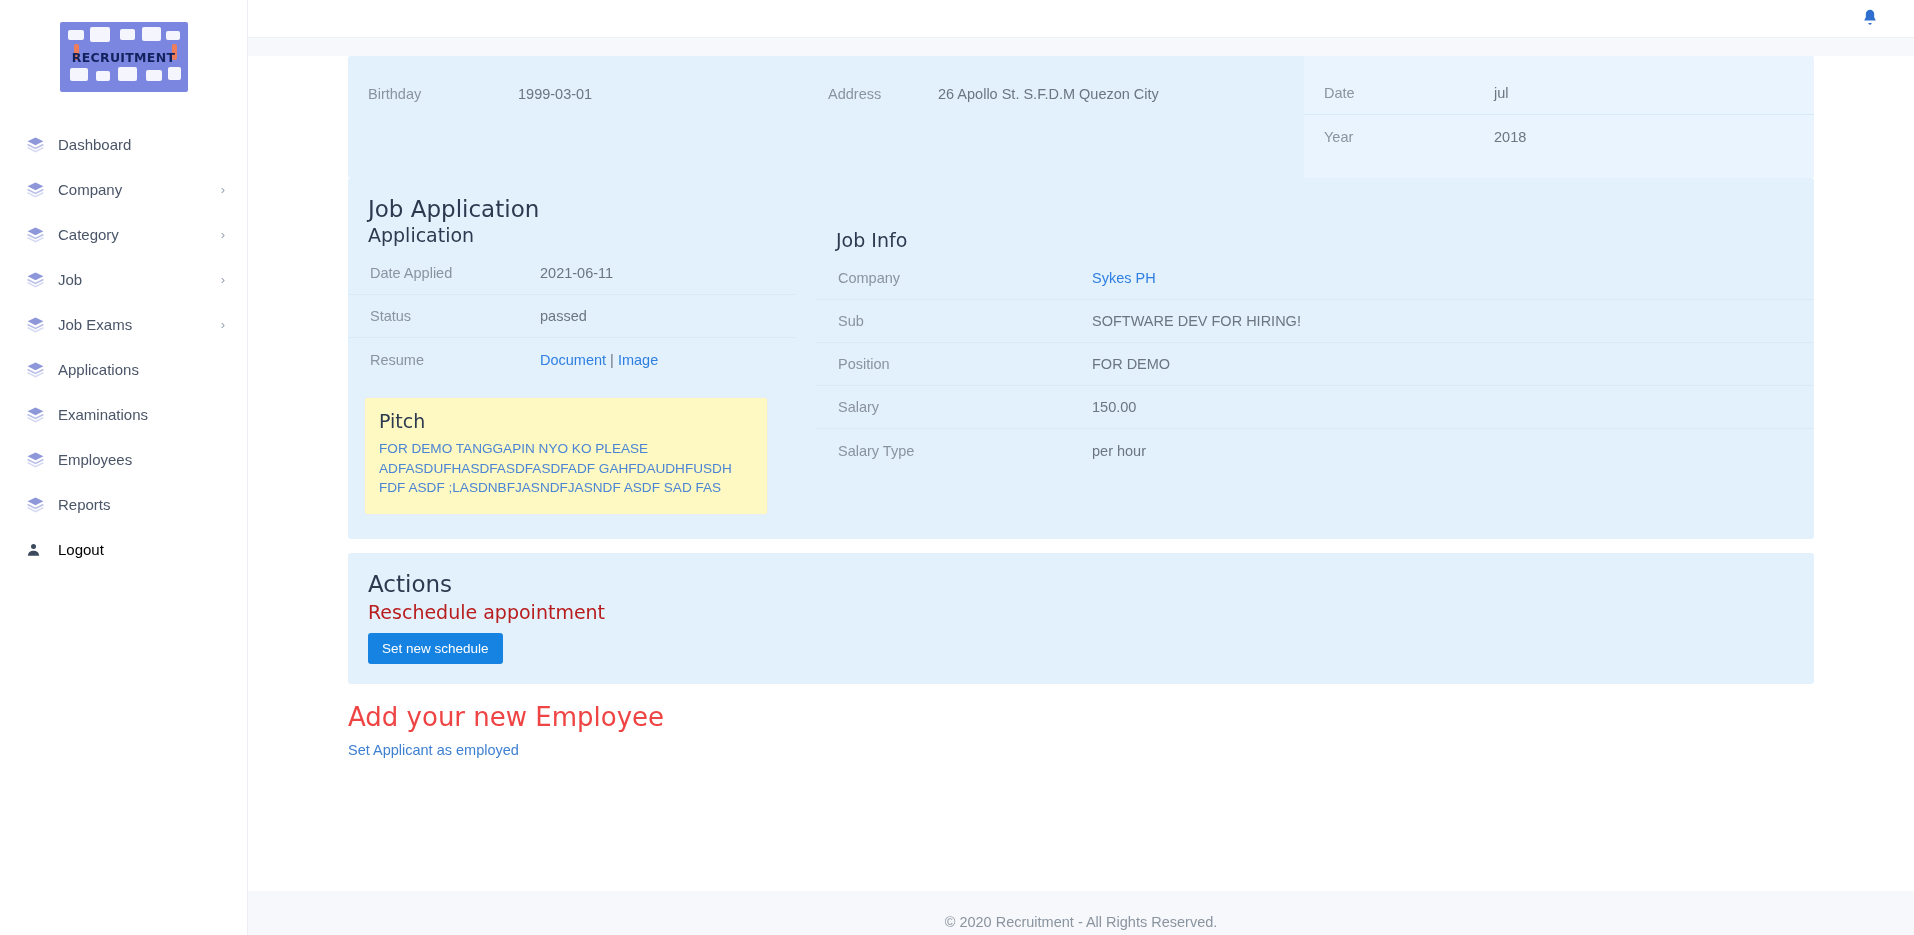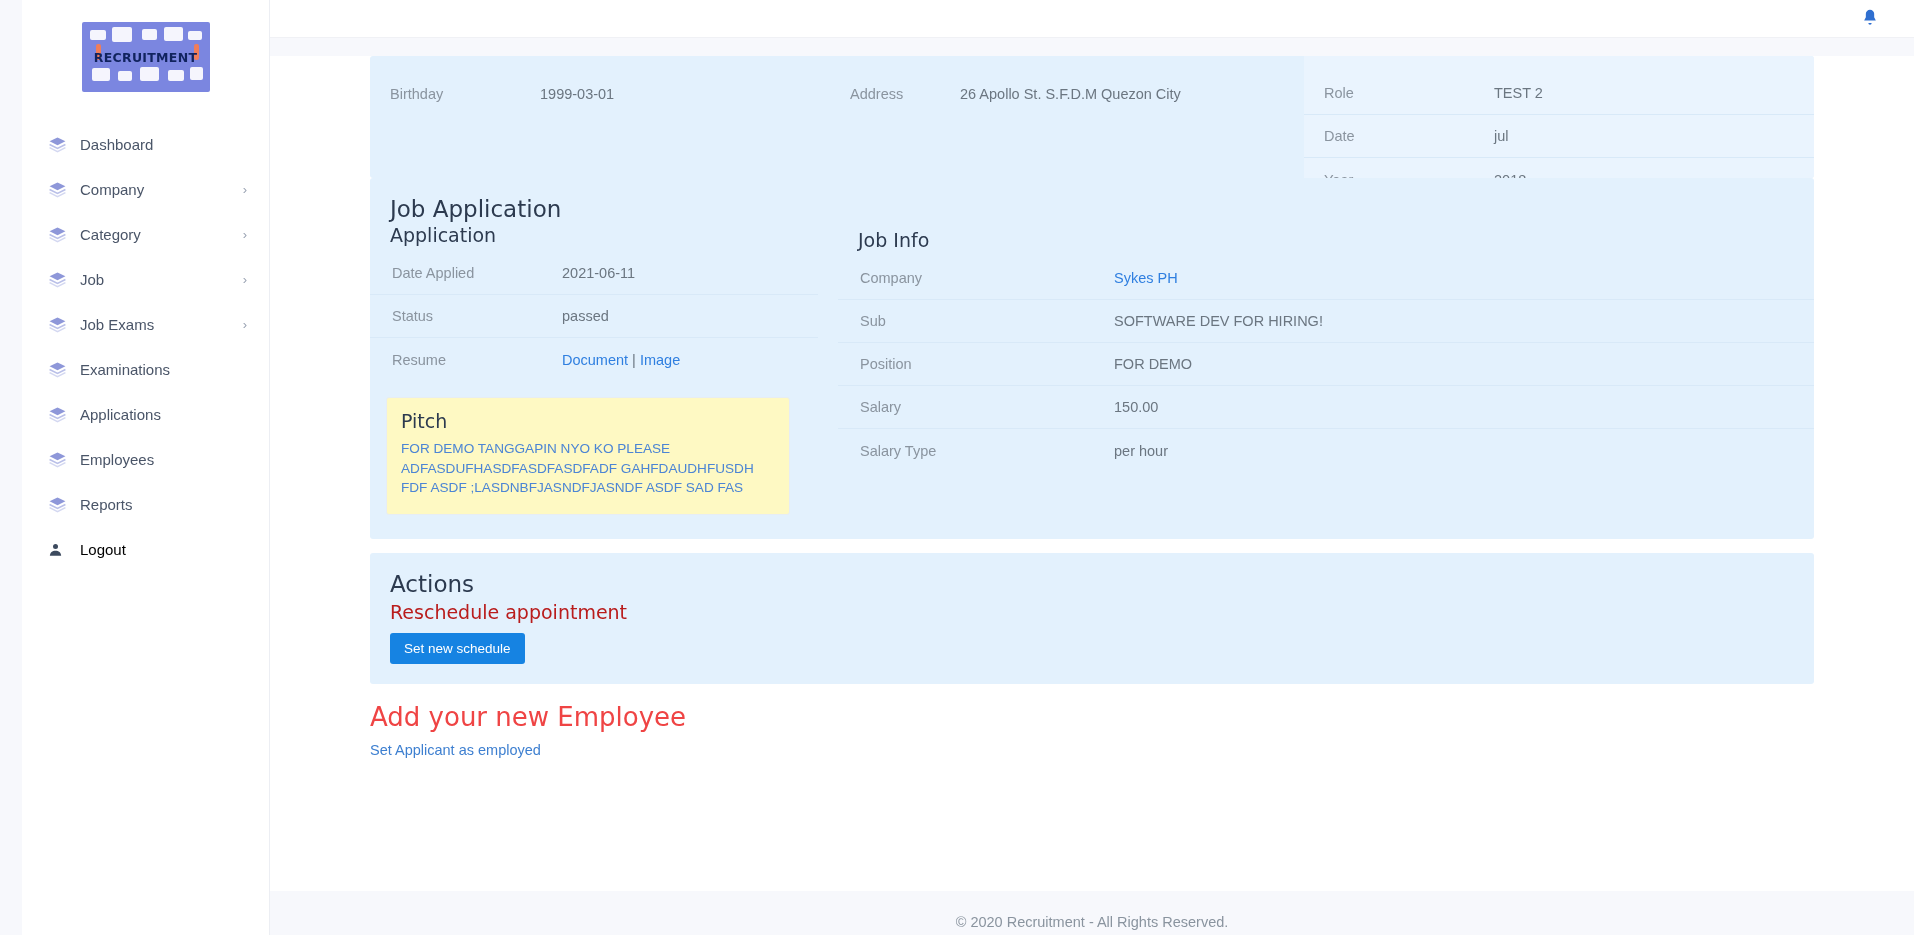--- a/index.html
+++ b/index.html
@@ -2,21 +2,21 @@
 <html><head>
 <meta charset="utf-8">
 <style>
   * { box-sizing: border-box; margin: 0; padding: 0; }
   html, body {
     width: 1914px; height: 935px;
     font-family: "Liberation Sans", sans-serif;
     background: #f7f8fc;
     overflow: hidden;
   }
-  .app { display: flex; width: 1914px; height: 935px; position: relative; padding-left: 22px; }
+  .app { display: flex; width: 1914px; height: 935px; position: relative; }
 
   
   .sidebar {
     width: 248px; min-width: 248px; height: 935px;
     background: #ffffff;
     border-right: 1px solid #eceef3;
     padding-top: 18px;
     position: relative; z-index: 5;
   }
   .logo-box {
@@ -268,32 +268,32 @@
       </div>
 
       <div class="nav-item">
         <span class="nav-ico">
           <svg width="19" height="19" viewBox="0 0 24 24">
               <path d="M12 3 2 8l10 5 10-5-10-5z" fill="#8e97d9"></path>
               <path d="M2 12l10 5 10-5" fill="none" stroke="#b9bfe8" stroke-width="2"></path>
               <path d="M2 16l10 5 10-5" fill="none" stroke="#d4d8f1" stroke-width="2"></path>
             </svg>
         </span>
+        <span class="nav-label">Applications</span>
+      </div>
+
+      <div class="nav-item">
+        <span class="nav-ico">
+          <svg width="19" height="19" viewBox="0 0 24 24">
+              <path d="M12 3 2 8l10 5 10-5-10-5z" fill="#8e97d9"></path>
+              <path d="M2 12l10 5 10-5" fill="none" stroke="#b9bfe8" stroke-width="2"></path>
+              <path d="M2 16l10 5 10-5" fill="none" stroke="#d4d8f1" stroke-width="2"></path>
+            </svg>
+        </span>
         <span class="nav-label">Examinations</span>
-      </div>
-
-      <div class="nav-item">
-        <span class="nav-ico">
-          <svg width="19" height="19" viewBox="0 0 24 24">
-              <path d="M12 3 2 8l10 5 10-5-10-5z" fill="#8e97d9"></path>
-              <path d="M2 12l10 5 10-5" fill="none" stroke="#b9bfe8" stroke-width="2"></path>
-              <path d="M2 16l10 5 10-5" fill="none" stroke="#d4d8f1" stroke-width="2"></path>
-            </svg>
-        </span>
-        <span class="nav-label">Applications</span>
       </div>
 
       <div class="nav-item">
         <span class="nav-ico">
           <svg width="19" height="19" viewBox="0 0 24 24">
               <path d="M12 3 2 8l10 5 10-5-10-5z" fill="#8e97d9"></path>
               <path d="M2 12l10 5 10-5" fill="none" stroke="#b9bfe8" stroke-width="2"></path>
               <path d="M2 16l10 5 10-5" fill="none" stroke="#d4d8f1" stroke-width="2"></path>
             </svg>
         </span>
@@ -345,24 +345,20 @@
                 <span class="kv-key" style="min-width:150px;">Birthday</span>
                 <span class="kv-val">1999-03-01</span>
               </div>
               <div class="prof-col" style="flex:1;">
                 <span class="kv-key" style="min-width:110px;">Address</span>
                 <span class="kv-val">26 Apollo St. S.F.D.M Quezon City</span>
               </div>
             </div>
           </div>
           <div class="profile-right">
-            <div class="kv-row">
-              <span class="kv-key">Role</span>
-              <span class="kv-val">TEST 2</span>
-            </div>
             <div class="kv-row">
               <span class="kv-key">Date</span>
               <span class="kv-val">jul</span>
             </div>
             <div class="kv-row nob">
               <span class="kv-key">Year</span>
               <span class="kv-val">2018</span>
             </div>
           </div>
         </section>

